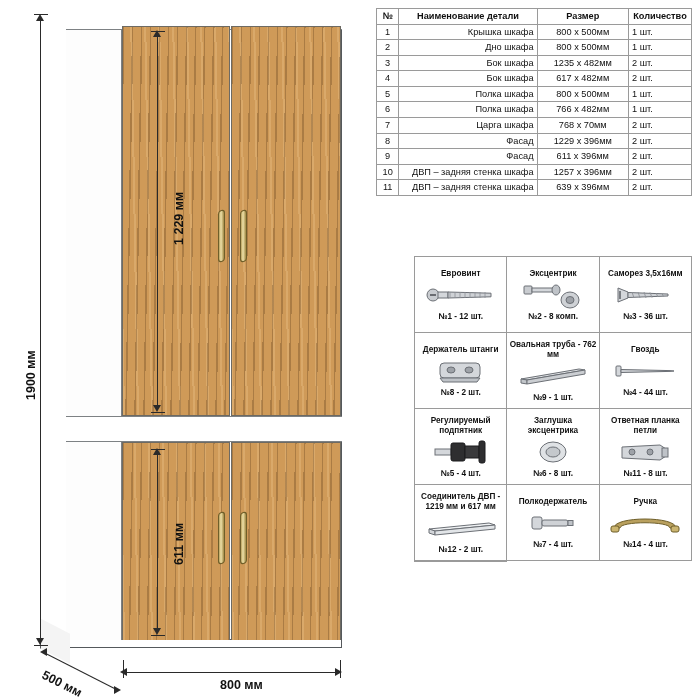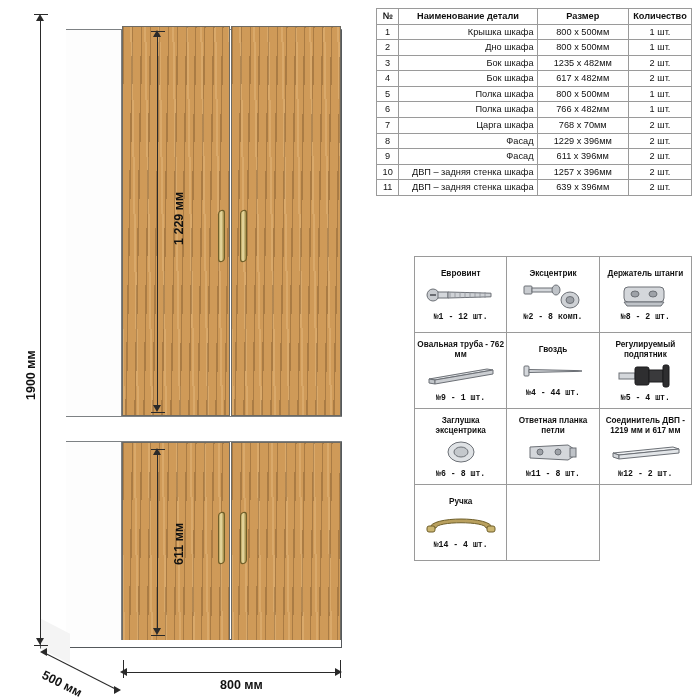--- a/index.html
+++ b/index.html
@@ -139,21 +139,21 @@
   }
   #parts-table th, #parts-table td {
     border: 1px solid #9a9a9a;
     padding: 2px 3px;
     line-height: 1.15;
   }
   #parts-table th { font-weight: bold; text-align: center; }
   .c-num { width: 22px; text-align: center; }
   .c-name { width: 136px; text-align: right; }
   .c-size { width: 90px; text-align: center; }
-  .c-qty  { width: 62px; text-align: center; }
+  .c-qty  { width: 62px; text-align: left; }
 
   
   #hardware {
     position: absolute; left: 414px; top: 256px;
     width: 278px;
     display: grid;
     grid-template-columns: repeat(3, 1fr);
     border-left: 1px solid #9a9a9a;
     border-top: 1px solid #9a9a9a;
   }
@@ -161,21 +161,21 @@
     border-right: 1px solid #9a9a9a;
     border-bottom: 1px solid #9a9a9a;
     padding: 3px 2px 2px;
     text-align: center;
     height: 76px;
     display: flex; flex-direction: column; justify-content: center;
     align-items: center;
   }
   .hw-title { font-size: 8.2px; font-weight: bold; color: #111; line-height: 1.1; }
   .hw-art { height: 34px; display: flex; align-items: center; justify-content: center; width: 100%; }
-  .hw-qty { font-size: 8.2px; font-weight: bold; color: #111; font-family: Liberation Mono, monospace; }
+  .hw-qty { font-size: 8.2px; font-weight: bold; color: #111; }
   .hw-empty { border-right: 1px solid #9a9a9a; border-bottom: 1px solid #9a9a9a; }
 </style>
 </head>
 <body>
 
 <div id="root">
 
   <div id="drawing">
 
     <div class="cabinet-body"></div>
@@ -332,20 +332,32 @@
           <rect x="6" y="6" width="8" height="8" rx="1" fill="#c9ccd0" stroke="#6c7076"></rect>
           <rect x="14" y="8" width="22" height="4" fill="#d4d7db" stroke="#6c7076"></rect>
           <ellipse cx="38" cy="10" rx="4" ry="5" fill="#bfc3c8" stroke="#6c7076"></ellipse>
           <ellipse cx="52" cy="20" rx="9" ry="8" fill="#cfd2d6" stroke="#6c7076"></ellipse>
           <ellipse cx="52" cy="20" rx="4" ry="3.5" fill="#9ea2a8" stroke="#6c7076"></ellipse>
         </svg>
       </div>
       <div class="hw-qty">№2 - 8 комп.</div>
     </div>
 
+    <div class="hw-cell">
+      <div class="hw-title">Саморез 3,5х16мм</div>
+      <div class="hw-art">
+        <svg width="66" height="22" viewBox="0 0 66 22">
+          <path d="M6 4 L6 18 L16 14 L16 8 Z" fill="#d4d7db" stroke="#6c7076"></path>
+          <line x1="8" y1="7" x2="8" y2="15" stroke="#5d6166" stroke-width="1.5"></line>
+          <path d="M16 8.5 L56 10 L56 12 L16 13.5 Z" fill="#cfd2d6" stroke="#6c7076"></path>
+          <path d="M20 8 L22 14 M26 8 L28 14 M32 8 L34 14 M38 8.4 L40 13.6 M44 9 L46 13 M50 9.4 L51.5 12.6" stroke="#8d9197" stroke-width="0.9" fill="none"></path>
+        </svg>
+      </div>
+      <div class="hw-qty">№3 - 36 шт.</div>
+    </div>
 
     <div class="hw-cell">
       <div class="hw-title">Держатель штанги</div>
       <div class="hw-art">
         <svg width="62" height="28" viewBox="0 0 62 28">
           <rect x="10" y="6" width="40" height="15" rx="4" fill="#d4d7db" stroke="#6c7076"></rect>
           <ellipse cx="21" cy="13" rx="4" ry="3" fill="#9ea2a8" stroke="#6c7076"></ellipse>
           <ellipse cx="39" cy="13" rx="4" ry="3" fill="#9ea2a8" stroke="#6c7076"></ellipse>
           <path d="M10 21 L50 21 L47 25 L13 25 Z" fill="#bfc3c8" stroke="#6c7076"></path>
         </svg>
@@ -420,20 +432,31 @@
         <svg width="72" height="18" viewBox="0 0 72 18">
           <path d="M4 10 L64 4 L70 6 L10 12 Z" fill="#eef0f2" stroke="#6c7076"></path>
           <path d="M4 10 L4 14 L10 16 L10 12 Z" fill="#d3d6da" stroke="#6c7076"></path>
           <path d="M10 12 L70 6 L70 10 L10 16 Z" fill="#e2e5e8" stroke="#6c7076"></path>
         </svg>
       </div>
       <div class="hw-qty">№12 - 2 шт.</div>
     </div>
 
 
+    <div class="hw-cell">
+      <div class="hw-title">Полкодержатель</div>
+      <div class="hw-art">
+        <svg width="54" height="22" viewBox="0 0 54 22">
+          <rect x="6" y="5" width="10" height="12" rx="2" fill="#d4d7db" stroke="#6c7076"></rect>
+          <rect x="16" y="8" width="26" height="6" rx="2" fill="#cfd2d6" stroke="#6c7076"></rect>
+          <rect x="42" y="8.5" width="5" height="5" fill="#bfc3c8" stroke="#6c7076"></rect>
+        </svg>
+      </div>
+      <div class="hw-qty">№7 - 4 шт.</div>
+    </div>
 
     <div class="hw-cell">
       <div class="hw-title">Ручка</div>
       <div class="hw-art">
         <svg width="74" height="26" viewBox="0 0 74 26">
           <path d="M6 18 C 6 6, 68 6, 68 18 L62 18 C62 11, 12 11, 12 18 Z" fill="#b9a05e" stroke="#6f5f2a"></path>
           <rect x="3" y="16" width="8" height="6" rx="2" fill="#cbb570" stroke="#6f5f2a"></rect>
           <rect x="63" y="16" width="8" height="6" rx="2" fill="#cbb570" stroke="#6f5f2a"></rect>
         </svg>
       </div>

